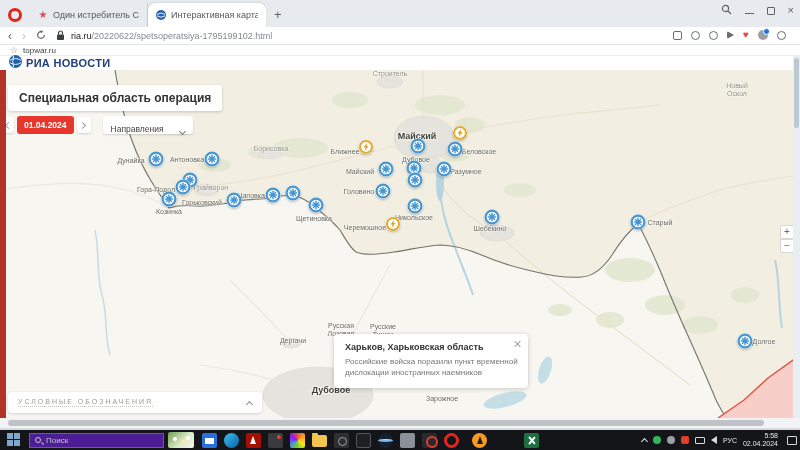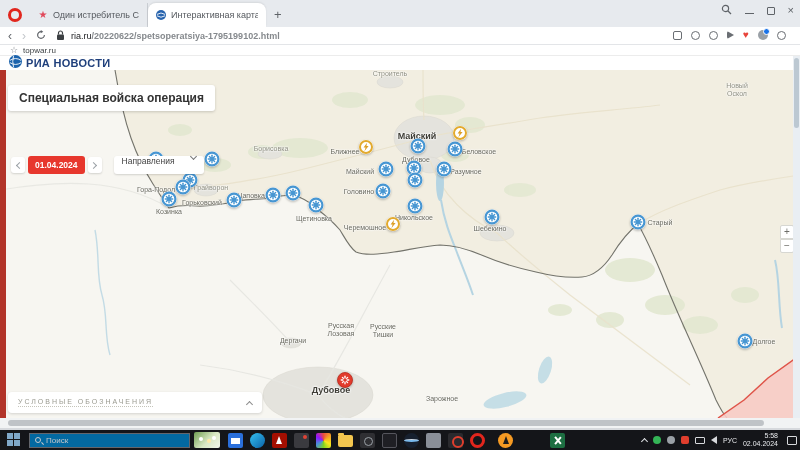--- a/index.html
+++ b/index.html
@@ -19,21 +19,21 @@
   .wincontrols { position:absolute; right:6px; top:4px; display:flex; align-items:center; gap:13px; }
   .wc { color:#5f6368; font-size:11px; line-height:11px; }
   .wc-min { width:9px; border-bottom:1.5px solid #5f6368; height:6px; }
   .wc-restore { width:8px; height:8px; border:1.2px solid #5f6368; border-radius:1px; }
 
   
   .addressbar { position:absolute; left:0; top:27px; width:800px; height:18px; background:#fff; border-bottom:1px solid #e3e5e8; display:flex; align-items:center; padding:0 8px; }
   .navbtn { margin-right:10px; color:#5f6368; font-size:12px; line-height:12px; }
   .navbtn.disabled { color:#c2c6ca; }
   .url { font-size:9px; color:#202124; margin-left:6px; white-space:nowrap; }
-  .url .path { color:#85898d;font-weight:bold; }
+  .url .path { color:#85898d; }
   .ext-icons { position:absolute; right:14px; top:3px; display:flex; align-items:center; gap:9px; }
   .xi { width:9px; height:9px; border:1.2px solid #6a6e73; border-radius:2px; }
   .xi.round { border-radius:50%; }
   .xi.tri { width:0; height:0; border:none; border-left:7px solid #6a6e73; border-top:4.5px solid transparent; border-bottom:4.5px solid transparent; }
   .xi-heart { color:#e8453c; font-size:10px; line-height:10px; border:none; width:auto; height:auto; }
   .xi-profile { position:relative; width:10px; height:10px; background:#9aa0a6; border-radius:50%; }
   .xi-profile::after { content:""; position:absolute; right:-2px; top:-2px; width:5px; height:5px; background:#1a73e8; border-radius:50%; border:1px solid #fff; }
   .purple-pill { position:absolute; right:1px; top:20px; width:4px; height:17px; background:#6450d8; border-radius:2px; }
 
   
@@ -49,27 +49,27 @@
   .map-area { position:absolute; left:0; top:70px; width:800px; height:348px; overflow:hidden; background:#f2eee1; }
   .map-bg { position:absolute; left:0; top:0; width:800px; height:348px; }
   .map-label { position:absolute; transform:translate(-50%,-50%); white-space:pre-line; text-align:center; z-index:2;
     text-shadow:0 0 2px #fff,0 0 2px #fff,0 0 3px #fff; pointer-events:none; line-height:1.1; }
   .map-label.village { font-size:7px; color:#68685e; }
   .map-label.town { font-size:7px; color:#8f8f82; }
   .map-label.city { font-size:9px; color:#3f3e37; font-weight:600; }
   .marker { position:absolute; transform:translate(-50%,-50%); z-index:3; filter:drop-shadow(0 1px 1px rgba(0,0,0,.25)); }
 
   .title-card { position:absolute; left:8px; top:15px; background:#fff; border-radius:3px; padding:6px 11px; font-size:12px; font-weight:600; color:#333; box-shadow:0 1px 3px rgba(0,0,0,.18); z-index:5; }
-  .date-nav { position:absolute; left:11px; top:46px; display:flex; align-items:center; z-index:5;margin-top:40px; }
+  .date-nav { position:absolute; left:0; top:46px; display:flex; align-items:center; z-index:5; }
   .chev-btn { width:14px; height:16px; background:#fff; border-radius:3px; box-shadow:0 1px 2px rgba(0,0,0,.15); display:flex; align-items:center; justify-content:center; }
   .chev { width:5px; height:5px; border-left:1.5px solid #9aa0a6; border-bottom:1.5px solid #9aa0a6; }
   .chev.left { transform:rotate(45deg); margin-left:2px; }
   .chev.right { transform:rotate(-135deg); margin-right:2px; }
   .date-badge { background:#e7372d; color:#fff; font-size:8.5px; font-weight:bold; padding:4px 7px; border-radius:3px; margin:0 3px; }
-  .dir-dropdown { margin-left:12px; background:#fff; border-radius:3px; box-shadow:0 1px 2px rgba(0,0,0,.15); width:90px; height:18px; display:flex; align-items:flex-start; justify-content:space-between; padding:0 8px; font-size:8.5px; color:#444; }
+  .dir-dropdown { margin-left:12px; background:#fff; border-radius:3px; box-shadow:0 1px 2px rgba(0,0,0,.15); width:90px; height:18px; display:flex; align-items:flex-end; justify-content:space-between; padding:0 8px; font-size:8.5px; color:#444; }
   .dd-chev { width:5px; height:5px; border-right:1.3px solid #777; border-bottom:1.3px solid #777; transform:rotate(45deg); margin-top:-2px; }
 
   .legend-card { position:absolute; left:8px; top:322px; width:254px; height:21px; background:#fff; border-radius:4px; box-shadow:0 1px 3px rgba(0,0,0,.15); display:flex; align-items:center; justify-content:space-between; padding:0 10px; z-index:5; }
   .legend-text { font-size:7px; letter-spacing:2px; color:#9a9a90; border-bottom:1px dotted #c4c4ba; padding-bottom:1px; }
   .legend-chev { width:5px; height:5px; border-left:1.3px solid #8c8c8c; border-top:1.3px solid #8c8c8c; transform:rotate(45deg); margin-top:3px; }
 
   .zoom-btn { position:absolute; left:780px; width:14px; height:14px; background:#fff; border:1px solid #d7d7d2; color:#6d6d68; font-size:10px; line-height:12px; text-align:center; z-index:5; }
   .zoom-in { top:155px; border-radius:2px 2px 0 0; }
   .zoom-out { top:169px; border-radius:0 0 2px 2px; }
 
@@ -86,21 +86,21 @@
   .vscroll { position:absolute; right:0; top:56px; width:7px; height:362px; background:#e9eef3; z-index:9; }
   .vscroll .thumb { position:absolute; left:1px; top:2px; width:5px; height:70px; background:#bcc8d2; border-radius:3px; }
   .hscroll { position:absolute; left:0; top:418px; width:800px; height:10px; background:#f1f3f4; z-index:9; }
   .hscroll .thumb { position:absolute; left:8px; top:2px; width:756px; height:6px; background:#bfc3c7; border-radius:3px; }
   .win-bottom { position:absolute; left:0; top:428px; width:800px; height:2px; background:#d6d9dd; }
 
   
   .taskbar { position:absolute; left:0; top:430px; width:800px; height:20px; background:#141519; display:flex; align-items:center; z-index:10; }
   .start-btn { width:14px; height:14px; margin:0 8px 0 7px; display:grid; grid-template-columns:6px 6px; grid-template-rows:6px 6px; gap:1px; }
   .start-btn span { background:#7fa8c9; }
-  .tb-search { width:161px; height:15px; background:#0369a1; border:1px solid #63666d; display:flex; align-items:center; padding:0 5px; }
+  .tb-search { width:135px; height:15px; background:#4c1d95; border:1px solid #63666d; display:flex; align-items:center; padding:0 5px; }
   .tb-search .q { width:6px; height:6px; border:1.2px solid #c6c8cc; border-radius:50%; position:relative; margin-right:5px; }
   .tb-search .q::after { content:""; position:absolute; left:5px; top:5px; width:3px; height:1.2px; background:#c6c8cc; transform:rotate(45deg); }
   .tb-search .q-label { font-size:8px; color:#c3c6ca; }
   .tb-widget { width:26px; height:16px; margin-left:4px; border-radius:2px; background:linear-gradient(135deg,#6f9e52,#d9e8c4 55%,#f2f7ec); position:relative; }
   .tb-widget::after { content:""; position:absolute; left:5px; top:5px; width:4px; height:4px; background:#fff; border-radius:50%; box-shadow:8px 2px 0 #ffe9a8, 13px -1px 0 #fff; }
   .tb-icons { display:flex; align-items:center; gap:7px; margin-left:8px; }
   .tbi { width:15px; height:15px; position:relative; flex:0 0 auto; }
   .tbi.active::after { content:""; position:absolute; left:0; bottom:-3px; width:15px; height:2px; background:#76b9ed; }
   .i-mail { background:#2a6fdb; border-radius:2px; }
   .i-mail::after { content:""; position:absolute; left:3px; top:5px; width:9px; height:6px; background:#fff; }
@@ -553,21 +553,21 @@
             <g stroke="#ffffff" stroke-width="1.3" stroke-linecap="round">
               <line x1="8" y1="4.2" x2="8" y2="11.8"></line>
               <line x1="4.2" y1="8" x2="11.8" y2="8"></line>
               <line x1="5.4" y1="5.4" x2="10.6" y2="10.6"></line>
               <line x1="10.6" y1="5.4" x2="5.4" y2="10.6"></line>
             </g>
             <circle cx="8" cy="8" r="1.8" fill="#e23b2c"></circle>
           </svg></div>
       </div>
 
-    <div class="title-card">Специальная войска операция</div>
+    <div class="title-card">Специальная область операция</div>
 
     <div class="date-nav">
       <span class="chev-btn">
           <span class="chev left"></span>
         </span>
       <span class="date-badge">01.04.2024</span>
       <span class="chev-btn">
           <span class="chev right"></span>
         </span>
       <span class="dir-dropdown">
@@ -577,20 +577,25 @@
     </div>
 
     <div class="legend-card">
       <span class="legend-text">УСЛОВНЫЕ ОБОЗНАЧЕНИЯ</span>
       <span class="legend-chev"></span>
     </div>
 
     <div class="zoom-btn zoom-in">+</div>
     <div class="zoom-btn zoom-out">−</div>
 
+    <div class="tooltip">
+      <div class="tt-title">Харьков, Харьковская область</div>
+      <div class="tt-body">Российские войска поразили пункт временной дислокации иностранных наемников</div>
+      <span class="tt-close"></span>
+    </div>
   </div>
 
   <div class="red-strip"></div>
 
   <div class="vscroll">
       <div class="thumb"></div>
     </div>
   <div class="hscroll">
       <div class="thumb"></div>
     </div>

